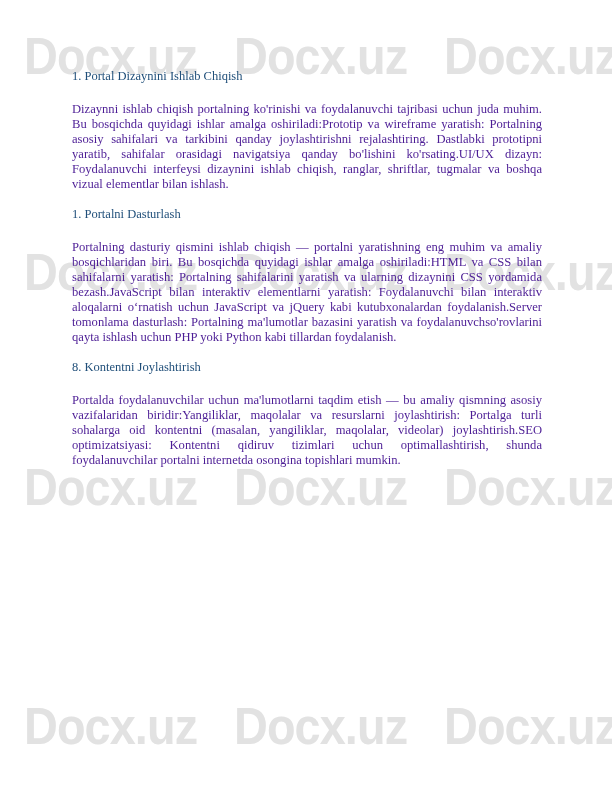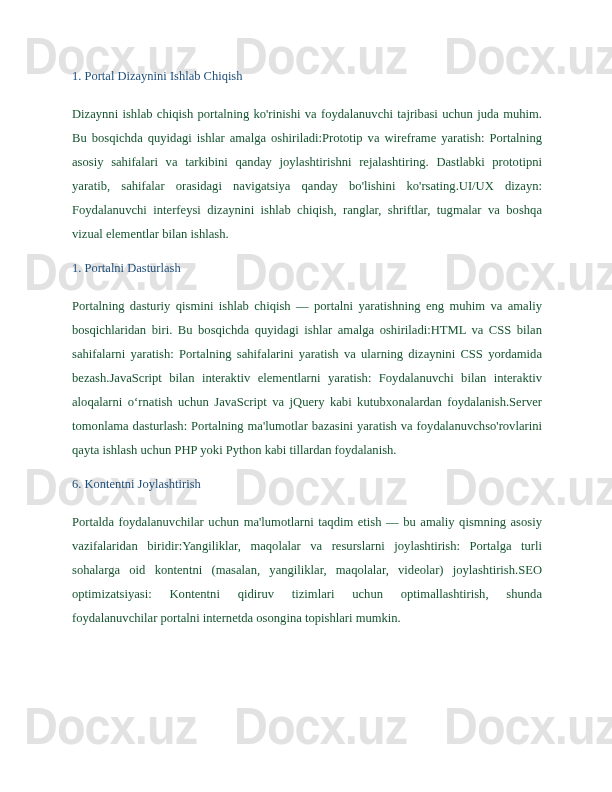--- a/index.html
+++ b/index.html
@@ -11,21 +11,21 @@
   .wm {
     position: absolute; font-family: "Liberation Sans", "DejaVu Sans", sans-serif;
     font-size: 52px; color: #e2e2e2; letter-spacing: -1px; line-height: 1; white-space: nowrap;
     transform: scaleX(0.9); transform-origin: left top;
   }
   .page { position: absolute; left: 72px; top: 66px; width: 470px; z-index: 1; }
   .heading {
     color: #1f4e79; font-size: 12.5px; line-height: 20px; margin: 0 0 16px 0; font-weight: normal;
   }
   .para {
-    color: #14532d; font-size: 12.6px; line-height: 24px; margin: 0 0 12px 0;
+    color: #4c1d95; font-size: 12.6px; line-height: 15px; margin: 0 0 12px 0;
     text-align: justify; text-align-last: left;
   }
 </style>
 </head>
 <body>
 
 <div class="watermark-layer">
   <div class="wm" style="left:24px;top:30px">Docx.uz</div>
   <div class="wm" style="left:234px;top:30px">Docx.uz</div>
   <div class="wm" style="left:444px;top:30px">Docx.uz</div>
@@ -43,16 +43,16 @@
 <div class="page">
   <section>
     <h3 class="heading">1. Portal Dizaynini Ishlab Chiqish</h3>
     <p class="para">Dizaynni ishlab chiqish portalning ko'rinishi va foydalanuvchi tajribasi uchun juda muhim. Bu bosqichda quyidagi ishlar amalga oshiriladi:Prototip va wireframe yaratish: Portalning asosiy sahifalari va tarkibini qanday joylashtirishni rejalashtiring. Dastlabki prototipni yaratib, sahifalar orasidagi navigatsiya qanday bo'lishini ko'rsating.UI/UX dizayn: Foydalanuvchi interfeysi dizaynini ishlab chiqish, ranglar, shriftlar, tugmalar va boshqa vizual elementlar bilan ishlash.</p>
   </section>
   <section>
     <h3 class="heading">1. Portalni Dasturlash</h3>
     <p class="para">Portalning dasturiy qismini ishlab chiqish — portalni yaratishning eng muhim va amaliy bosqichlaridan biri. Bu bosqichda quyidagi ishlar amalga oshiriladi:HTML va CSS bilan sahifalarni yaratish: Portalning sahifalarini yaratish va ularning dizaynini CSS yordamida bezash.JavaScript bilan interaktiv elementlarni yaratish: Foydalanuvchi bilan interaktiv aloqalarni o‘rnatish uchun JavaScript va jQuery kabi kutubxonalardan foydalanish.Server tomonlama dasturlash: Portalning ma'lumotlar bazasini yaratish va foydalanuvchso'rovlarini qayta ishlash uchun PHP yoki Python kabi tillardan foydalanish.</p>
   </section>
   <section>
-    <h3 class="heading">6. Kontentni Joylashtirish</h3>
+    <h3 class="heading">8. Kontentni Joylashtirish</h3>
     <p class="para">Portalda foydalanuvchilar uchun ma'lumotlarni taqdim etish — bu amaliy qismning asosiy vazifalaridan biridir:Yangiliklar, maqolalar va resurslarni joylashtirish: Portalga turli sohalarga oid kontentni (masalan, yangiliklar, maqolalar, videolar) joylashtirish.SEO optimizatsiyasi: Kontentni qidiruv tizimlari uchun optimallashtirish, shunda foydalanuvchilar portalni internetda osongina topishlari mumkin.</p>
   </section>
 </div>
 
 </body></html>

